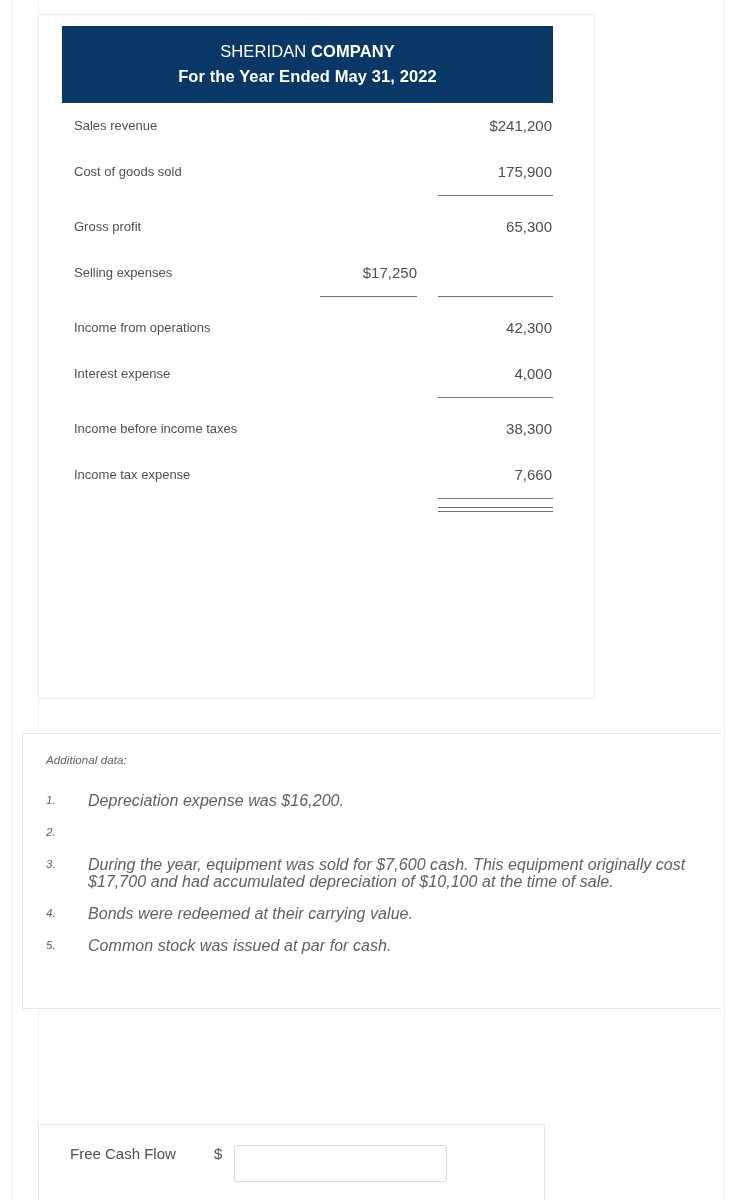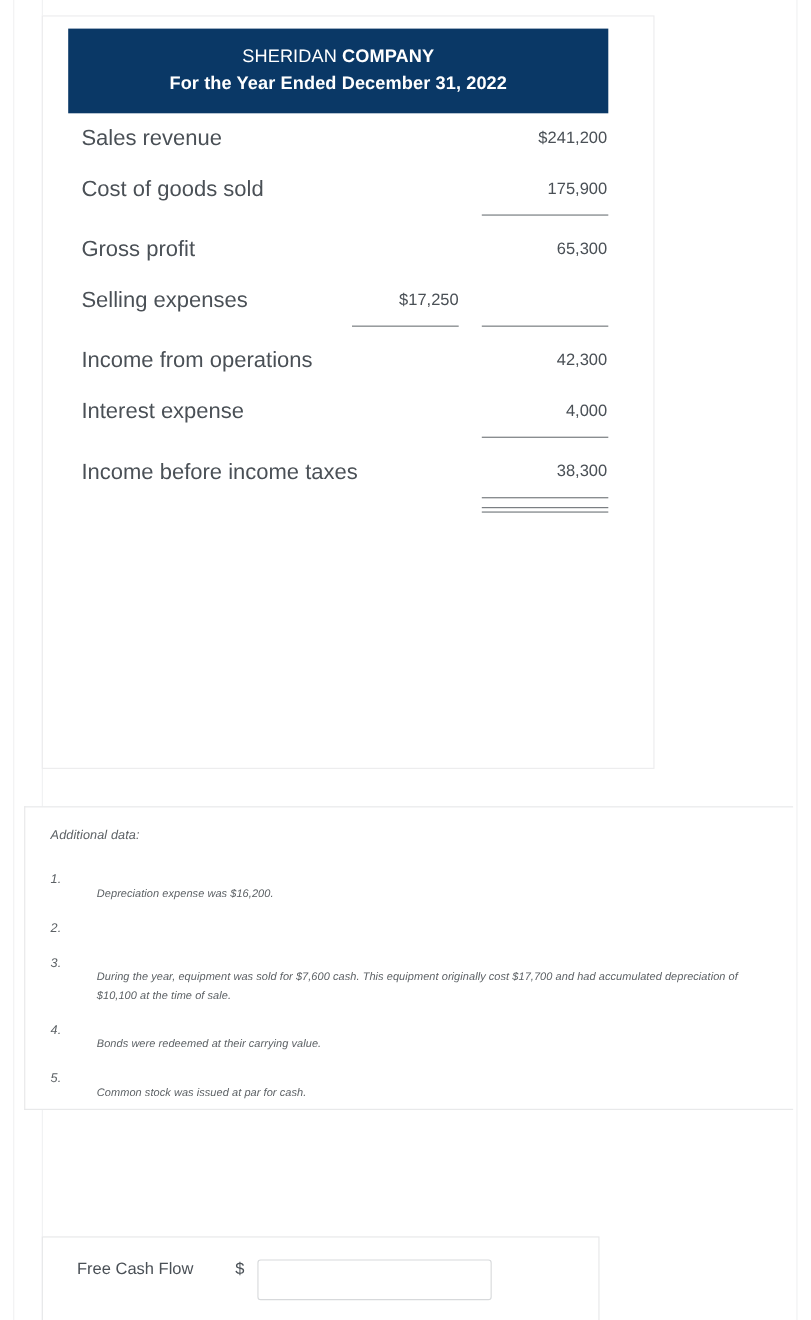--- a/index.html
+++ b/index.html
@@ -85,21 +85,21 @@
     vertical-align: top;
   }
 
   .col-label { width: 258px; }
   .col-amt1  { width: 118px; }
   .col-amt2  { width: 115px; }
 
   .r-label {
     padding-left: 12px !important;
     color: #4a5056;
-    font-size: 20px;
+    font-size: 13px;
     line-height: 46px;
     white-space: nowrap;
   }
   .r-label.bold {
     font-weight: bold;
     color: #3c4146;
   }
   .r-amt {
     text-align: right;
     color: #4a5056;
@@ -151,25 +151,24 @@
     margin-bottom: 15px;
   }
   .add-num {
     width: 42px;
     flex: 0 0 42px;
     font-size: 11.5px;
     color: #5c6165;
     line-height: 17px;
   }
   .add-text {
-    font-size: 10px;
+    font-size: 16px;
     color: #5c6165;
     line-height: 17px;
     letter-spacing: .05px;
-    margin-top: 12px;
   }
   .add-item.wide .add-text { max-width: 600px; }
 
   
   #card-fcf {
     left: 38px;
     top: 1124px;
     width: 507px;
     height: 90px;
   }
@@ -210,21 +209,21 @@
 
 <div class="gutter-rule g1"></div>
 <div class="gutter-rule g2"></div>
 <div class="gutter-rule g3"></div>
 
 <div class="card" id="card-income">
   <div class="stmt-wrap">
 
     <div class="stmt-header">
       <div class="line"><span class="light">SHERIDAN </span><span>COMPANY</span></div>
-      <div class="line">For the Year Ended December 31, 2022</div>
+      <div class="line">For the Year Ended May 31, 2022</div>
     </div>
 
     <table class="stmt">
       <colgroup>
         <col class="col-label">
           <col class="col-amt1">
           <col class="col-amt2">
       </colgroup>
       <tbody>
 
@@ -287,20 +286,25 @@
               <div class="rule-box"></div>
             </td>
         </tr>
 
         <tr>
           <td class="r-label">Income before income taxes</td>
           <td class="r-amt pad1"></td>
           <td class="r-amt">38,300</td>
         </tr>
 
+        <tr>
+          <td class="r-label">Income tax expense</td>
+          <td class="r-amt pad1"></td>
+          <td class="r-amt">7,660</td>
+        </tr>
         <tr class="rule-row">
           <td></td>
           <td></td>
           <td>
               <div class="rule-box"></div>
             </td>
         </tr>
 
         <tr class="rule-row">
           <td></td>

